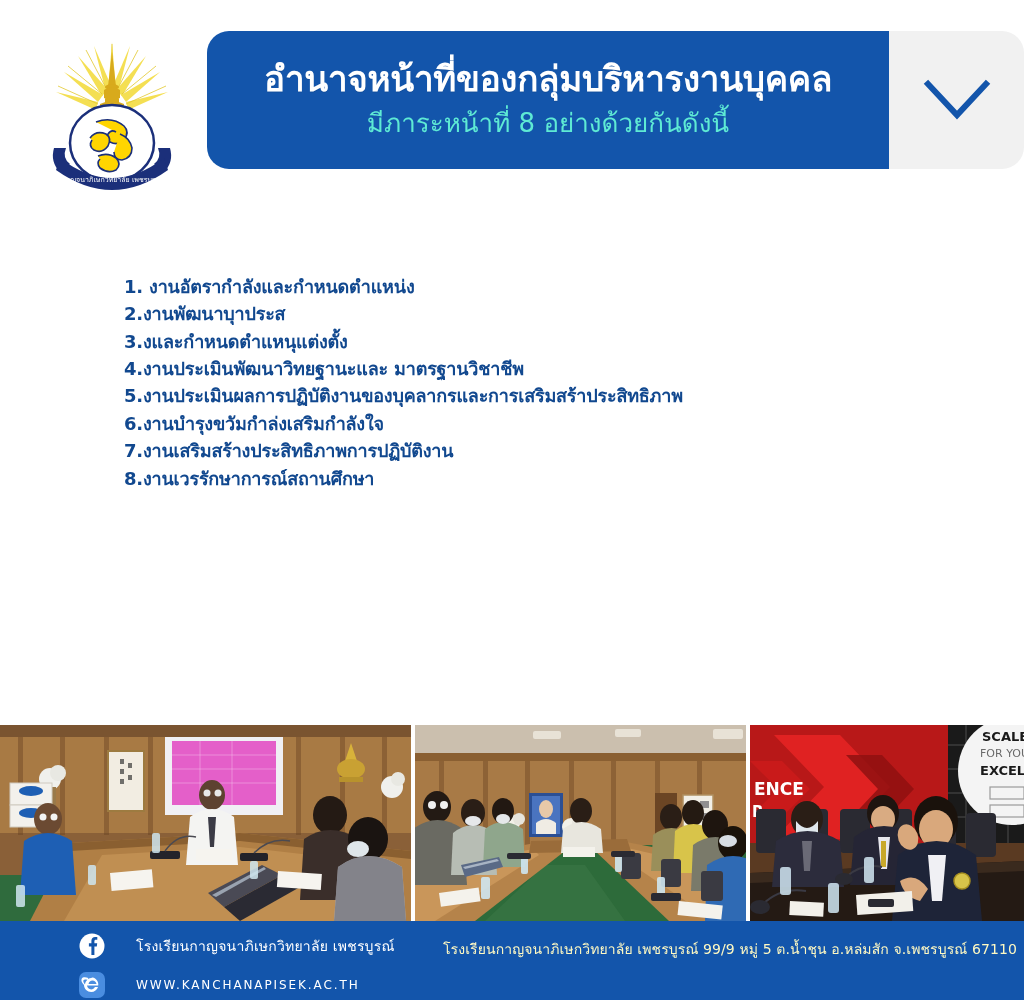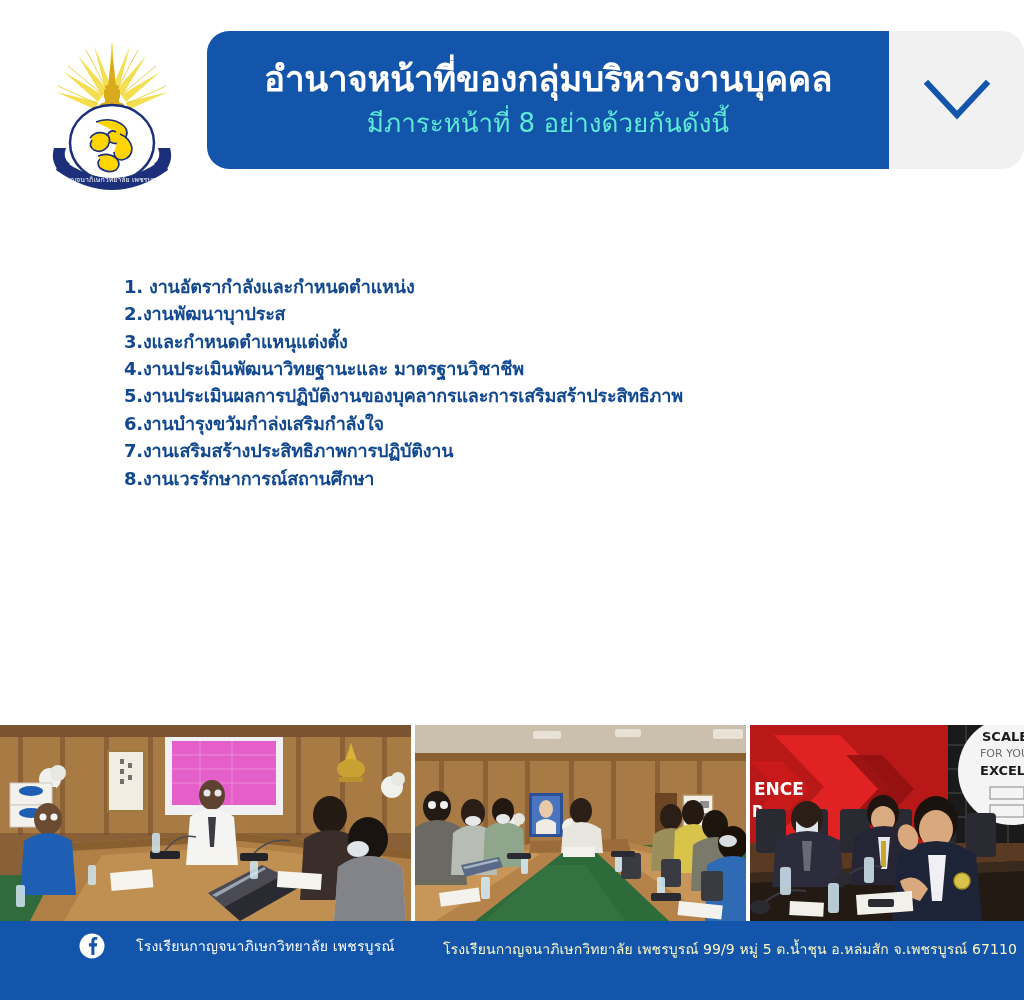--- a/index.html
+++ b/index.html
@@ -670,18 +670,27 @@
       <div class="f-row">
         <span class="f-icon">
           <svg width="28" height="28" viewBox="0 0 28 28" xmlns="http://www.w3.org/2000/svg">
             <circle cx="14" cy="14" r="12.5" fill="#ffffff"></circle>
             <path d="M16.4 14.4h2.4l.4-3.2h-2.8V9.3c0-.9.3-1.5 1.6-1.5h1.3V5c-.3 0-1.2-.1-2.2-.1-2.2 0-3.7 1.3-3.7 3.8v2.5h-2.5v3.2h2.5V23h3V14.4z" fill="#1355ab"></path>
           </svg>
         </span>
         <span class="f-label">โรงเรียนกาญจนาภิเษกวิทยาลัย เพชรบูรณ์</span>
       </div>
 
+      <div class="f-row">
+        <span class="f-icon">
+          <svg width="28" height="28" viewBox="0 0 28 28" xmlns="http://www.w3.org/2000/svg">
+            <rect x="1" y="1" width="26" height="26" rx="7" fill="#4a8de0"></rect>
+            <path d="M14.5 6.8c-3.9 0-7 2.9-7.5 6.6-1.4-1.7-2.1-3.3-1.5-4.2.5-.8 2-.9 4-.3l.8-1.9c-3.2-1.1-5.7-.8-6.6.8-.9 1.6.1 4 2.3 6.3.1 3.9 3.3 7 7.2 7 3.2 0 5.9-2.1 6.8-5h-3.1c-.7 1.4-2.1 2.3-3.7 2.3-2.2 0-4-1.7-4.2-3.8h11.2c0-.3.1-.6.1-1 0-4-3.2-7.3-7.2-7.3zm-4 6.1c.4-1.9 2-3.3 4-3.3s3.6 1.4 4 3.3h-8z" fill="#ffffff"></path>
+          </svg>
+        </span>
+        <span class="f-label url">WWW.KANCHANAPISEK.AC.TH</span>
+      </div>
     </div>
 
     <div class="footer-right">โรงเรียนกาญจนาภิเษกวิทยาลัย เพชรบูรณ์ 99/9 หมู่ 5 ต.น้ำชุน อ.หล่มสัก จ.เพชรบูรณ์ 67110</div>
   </div>
 
 </div>
 
 </body></html>

